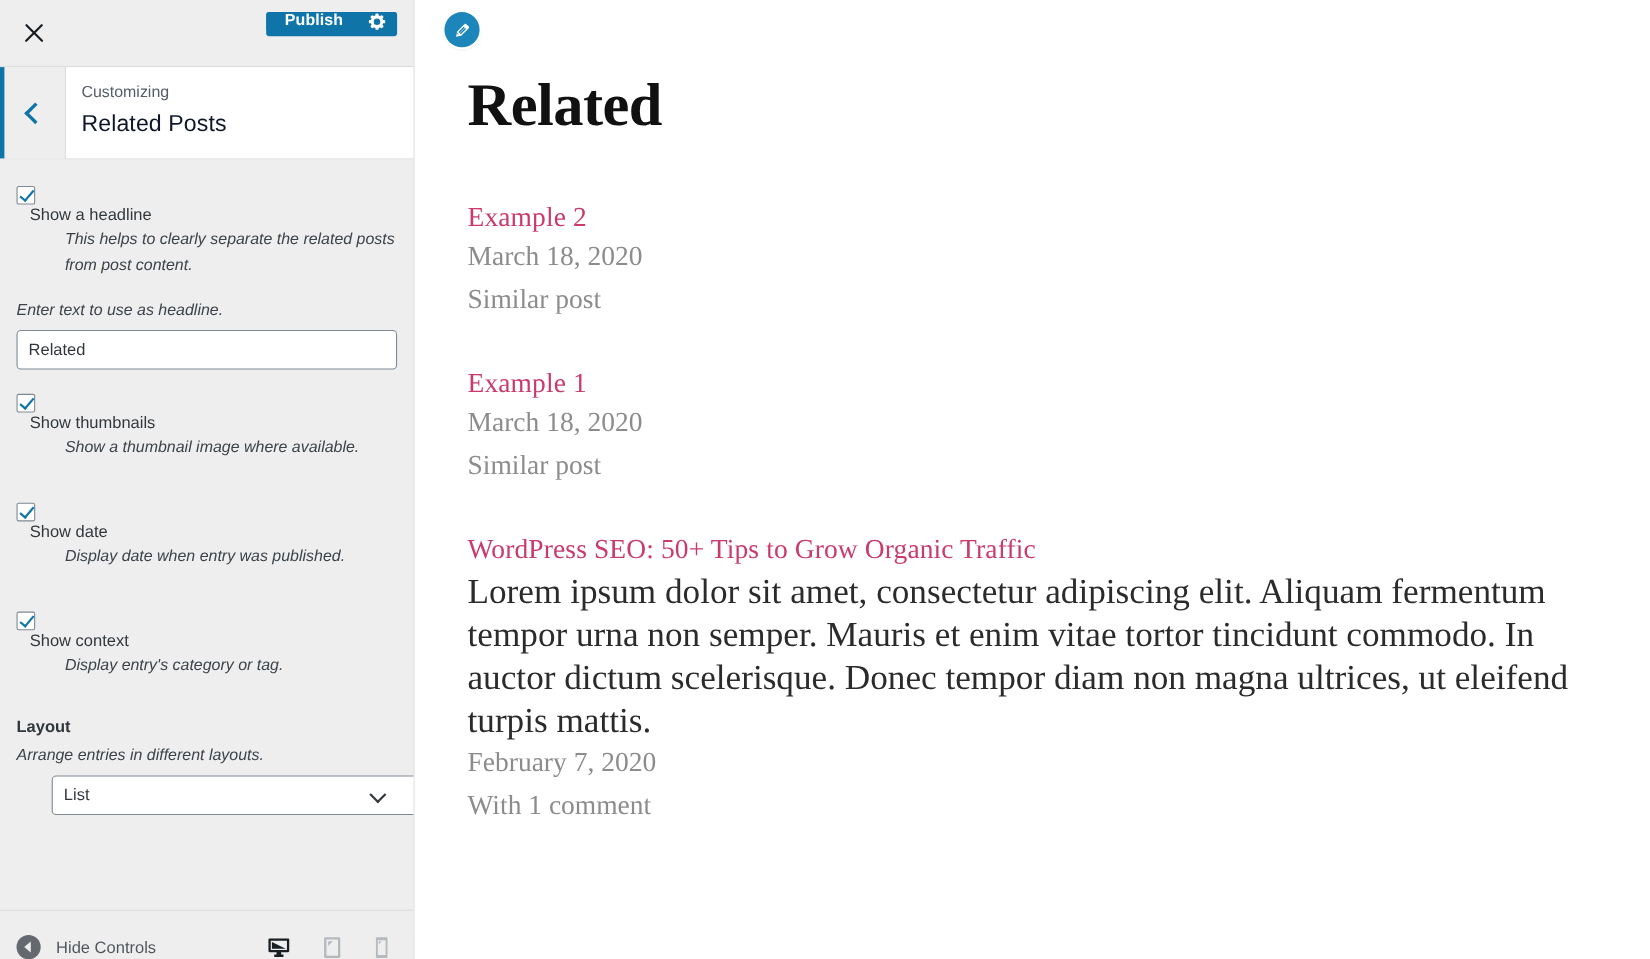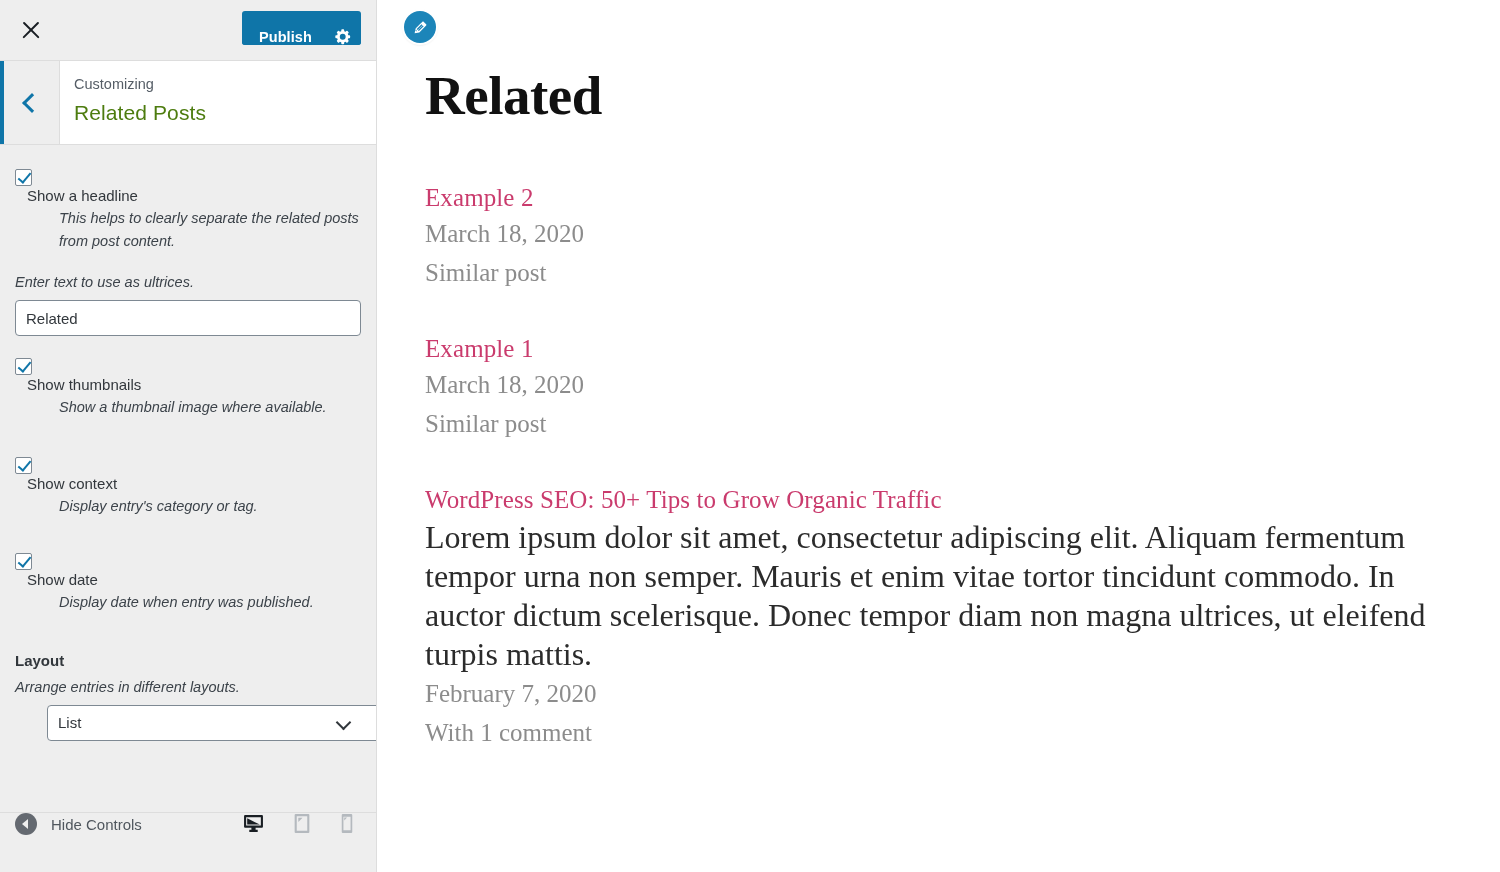--- a/index.html
+++ b/index.html
@@ -55,24 +55,24 @@
     background: #191e23;
     border-radius: 1px;
   }
   .close-x:before { transform: rotate(45deg); }
   .close-x:after  { transform: rotate(-45deg); }
 
   .publish-wrap {
     position: absolute;
     right: 15px; top: 11px;
     display: flex;
-    align-items: flex-end;
+    align-items: flex-start;
     background: #0f75a8;
     border-radius: 3px;
-    height: 34px;
+    height: 22px;
     overflow: hidden;
   }
   .publish-btn {
     color: #fff;
     font-size: 14.5px;
     font-weight: bold;
     padding: 0 12px 0 17px;
     display: flex; align-items: center;
     cursor: pointer;
     background: #0f75a8;
@@ -125,21 +125,21 @@
     padding: 13px 0 0 14px;
     flex: 1;
   }
   .panel-sub {
     font-size: 14.5px;
     color: #555d66;
     line-height: 21px;
   }
   .panel-title {
     font-size: 21px;
-    color: #4d7c0f;
+    color: #0f172a;
     font-weight: normal;
     line-height: 31px;
     margin-top: 2px;
     letter-spacing: .1px;
   }
 
   
   .controls {
     padding: 22px 15px 0 15px;
     box-sizing: border-box;
@@ -258,25 +258,25 @@
     color: #3c434a;
     line-height: 24px;
     margin-top: 20px;
   }
 
   
   .cust-footer {
     position: absolute;
     left: 0; bottom: 0;
     width: 376px;
-    height: 60px;
+    height: 45px;
     background: #eeeeee;
     border-top: 1px solid #ddd;
     display: flex;
-    align-items: flex-start;
+    align-items: flex-end;
     box-sizing: border-box;
   }
   .hide-controls {
     display: flex; align-items: center;
     margin-left: 15px;
     cursor: pointer;
   }
   .collapse-ico {
     width: 22px; height: 22px;
     border-radius: 50%;
@@ -398,46 +398,46 @@
 
       <div class="ctrl-row" style="margin-bottom:18px;">
         <label class="chk-line">
           <span class="chkbox checked"></span>
           <span class="chk-label">Show a headline</span>
         </label>
         <div class="ctrl-desc">This helps to clearly separate the related posts from post content.</div>
       </div>
 
       <div class="ctrl-row" style="margin-bottom:20px;">
-        <div class="field-label">Enter text to use as ultrices.</div>
+        <div class="field-label">Enter text to use as headline.</div>
         <input class="text-input" type="text" value="Related" style="">
       </div>
 
       <div class="ctrl-row" style="margin-bottom:36px;">
         <label class="chk-line">
           <span class="chkbox checked"></span>
           <span class="chk-label">Show thumbnails</span>
         </label>
         <div class="ctrl-desc">Show a thumbnail image where available.</div>
       </div>
 
+      <div class="ctrl-row" style="margin-bottom:36px;">
+        <label class="chk-line">
+          <span class="chkbox checked"></span>
+          <span class="chk-label">Show date</span>
+        </label>
+        <div class="ctrl-desc">Display date when entry was published.</div>
+      </div>
+
       <div class="ctrl-row" style="margin-bottom:33px;">
         <label class="chk-line">
           <span class="chkbox checked"></span>
           <span class="chk-label">Show context</span>
         </label>
         <div class="ctrl-desc">Display entry's category or tag.</div>
-      </div>
-
-      <div class="ctrl-row" style="margin-bottom:36px;">
-        <label class="chk-line">
-          <span class="chkbox checked"></span>
-          <span class="chk-label">Show date</span>
-        </label>
-        <div class="ctrl-desc">Display date when entry was published.</div>
       </div>
 
       <div class="ctrl-row">
         <div class="section-title">Layout</div>
         <div class="ctrl-desc-flat">Arrange entries in different layouts.</div>
         <div class="select-wrap">
           <div class="select-box">List</div>
           <span class="select-chev"></span>
         </div>
       </div>

